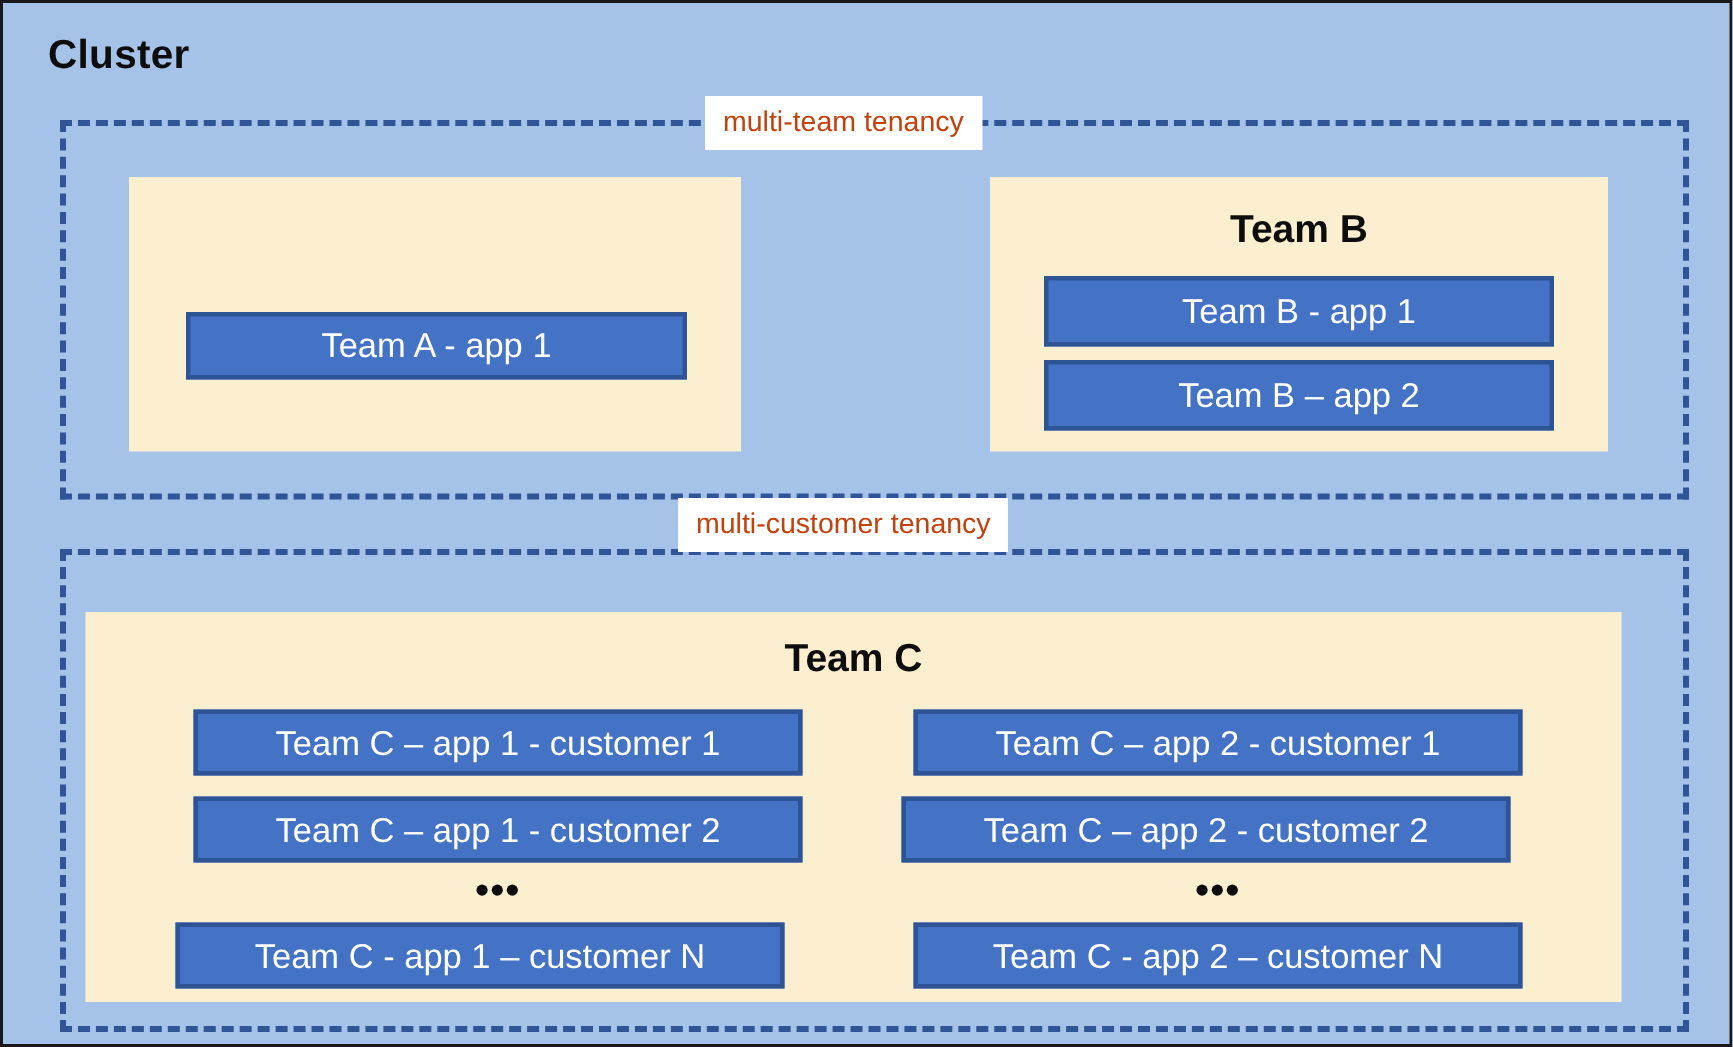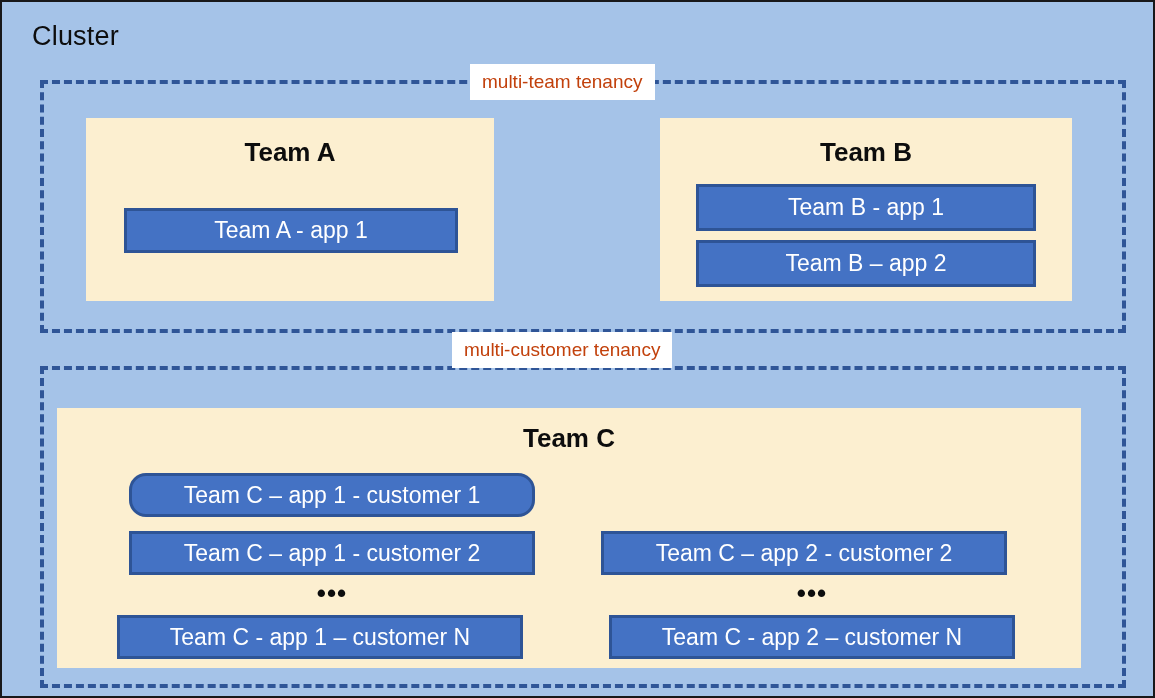--- a/index.html
+++ b/index.html
@@ -19,21 +19,21 @@
     border: 2px solid #18181a;
     overflow: hidden;
   }
 
   
   #cluster-title {
     position: absolute;
     left: 30px;
     top: 19px;
     font-size: 27px;
-    font-weight: normal;
+    font-weight: bold;
     color: #0d0d0d;
     letter-spacing: 0.2px;
     white-space: nowrap;
   }
 
   
   .tenancy-group {
     position: absolute;
     border: 4px dashed #2F5597;
     background: transparent;
@@ -139,21 +139,21 @@
     height: 47px;
   }
   #app-b2 {
     left: 36px;
     top: 122px;
     width: 340px;
     height: 47px;
   }
 
   
-  #app-c-1-1 { left: 72px;  top: 65px;  width: 406px; height: 44px; border-radius: 17px; }
+  #app-c-1-1 { left: 72px;  top: 65px;  width: 406px; height: 44px; }
   #app-c-1-2 { left: 72px;  top: 123px; width: 406px; height: 44px; text-align: center; }
   #app-c-1-n { left: 60px;  top: 207px; width: 406px; height: 44px; }
   
   #app-c-2-1 { left: 552px; top: 65px;  width: 406px; height: 44px; }
   #app-c-2-2 { left: 544px; top: 123px; width: 406px; height: 44px; }
   #app-c-2-n { left: 552px; top: 207px; width: 406px; height: 44px; }
 
   
   .ellipsis {
     position: absolute;
@@ -171,39 +171,39 @@
 <body>
 
 <div id="canvas">
 
   <div id="cluster-title">Cluster</div>
 
   <div id="group-multi-team" class="tenancy-group"></div>
   <div id="label-multi-team" class="tenancy-label">multi-team tenancy</div>
 
   <div id="panel-team-a" class="team-panel">
-    <div id="title-team-a" class="team-title">Team A</div>
     <div id="app-a1" class="app-box">Team A - app 1</div>
   </div>
 
   <div id="panel-team-b" class="team-panel">
     <div id="title-team-b" class="team-title">Team B</div>
     <div id="app-b1" class="app-box">Team B - app 1</div>
     <div id="app-b2" class="app-box">Team B – app 2</div>
   </div>
 
   <div id="group-multi-customer" class="tenancy-group"></div>
   <div id="label-multi-customer" class="tenancy-label">multi-customer tenancy</div>
 
   <div id="panel-team-c" class="team-panel">
     <div id="title-team-c" class="team-title">Team C</div>
 
     <div id="app-c-1-1" class="app-box">Team C – app 1 - customer 1</div>
     <div id="app-c-1-2" class="app-box">Team C – app 1 - customer 2</div>
     <div id="ellipsis-col1" class="ellipsis">•••</div>
     <div id="app-c-1-n" class="app-box">Team C - app 1 – customer N</div>
 
+    <div id="app-c-2-1" class="app-box">Team C – app 2 - customer 1</div>
     <div id="app-c-2-2" class="app-box">Team C – app 2 - customer 2</div>
     <div id="ellipsis-col2" class="ellipsis">•••</div>
     <div id="app-c-2-n" class="app-box">Team C - app 2 – customer N</div>
   </div>
 
 </div>
 
 </body></html>

